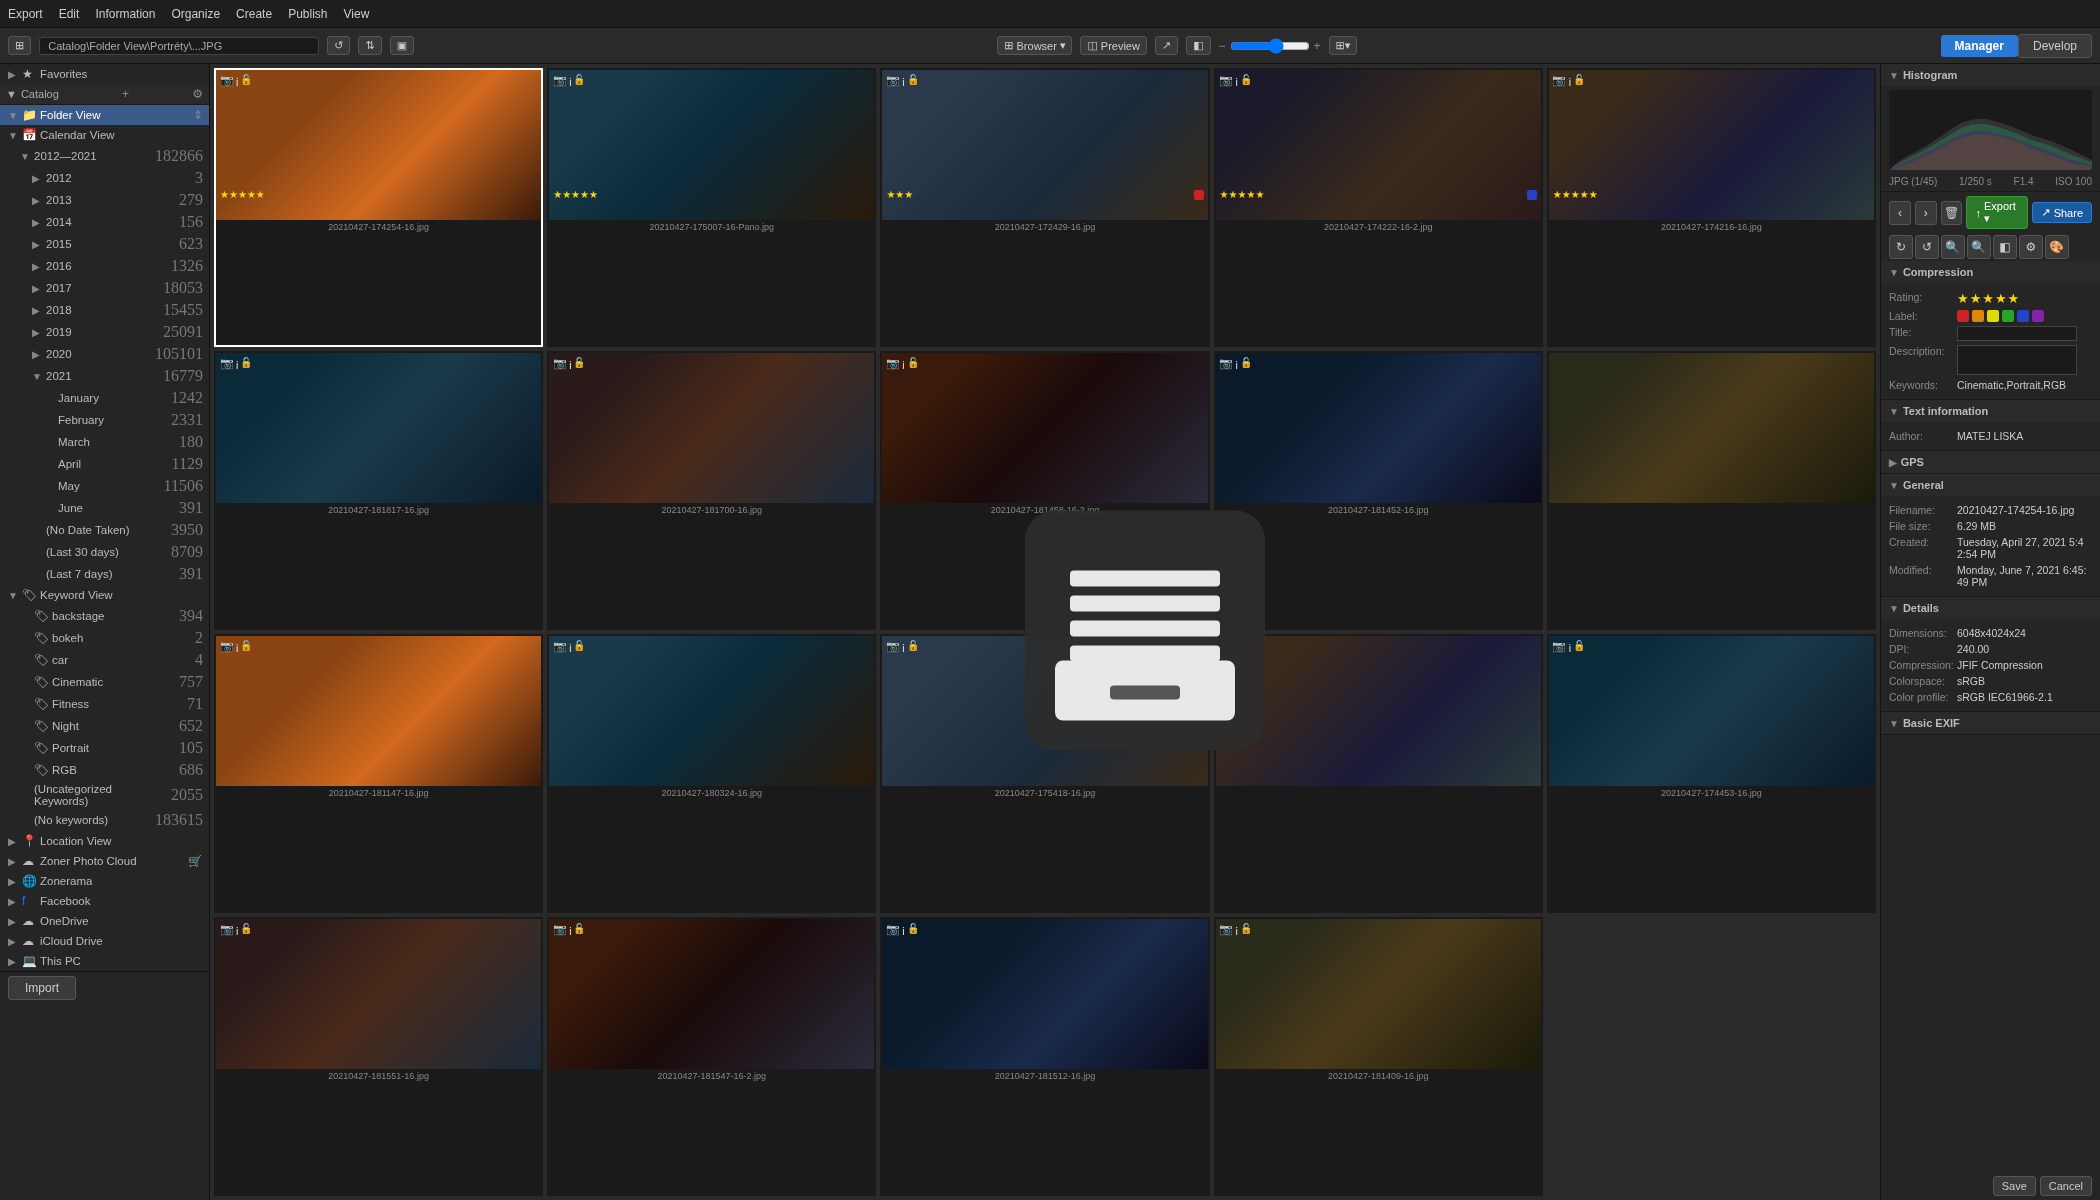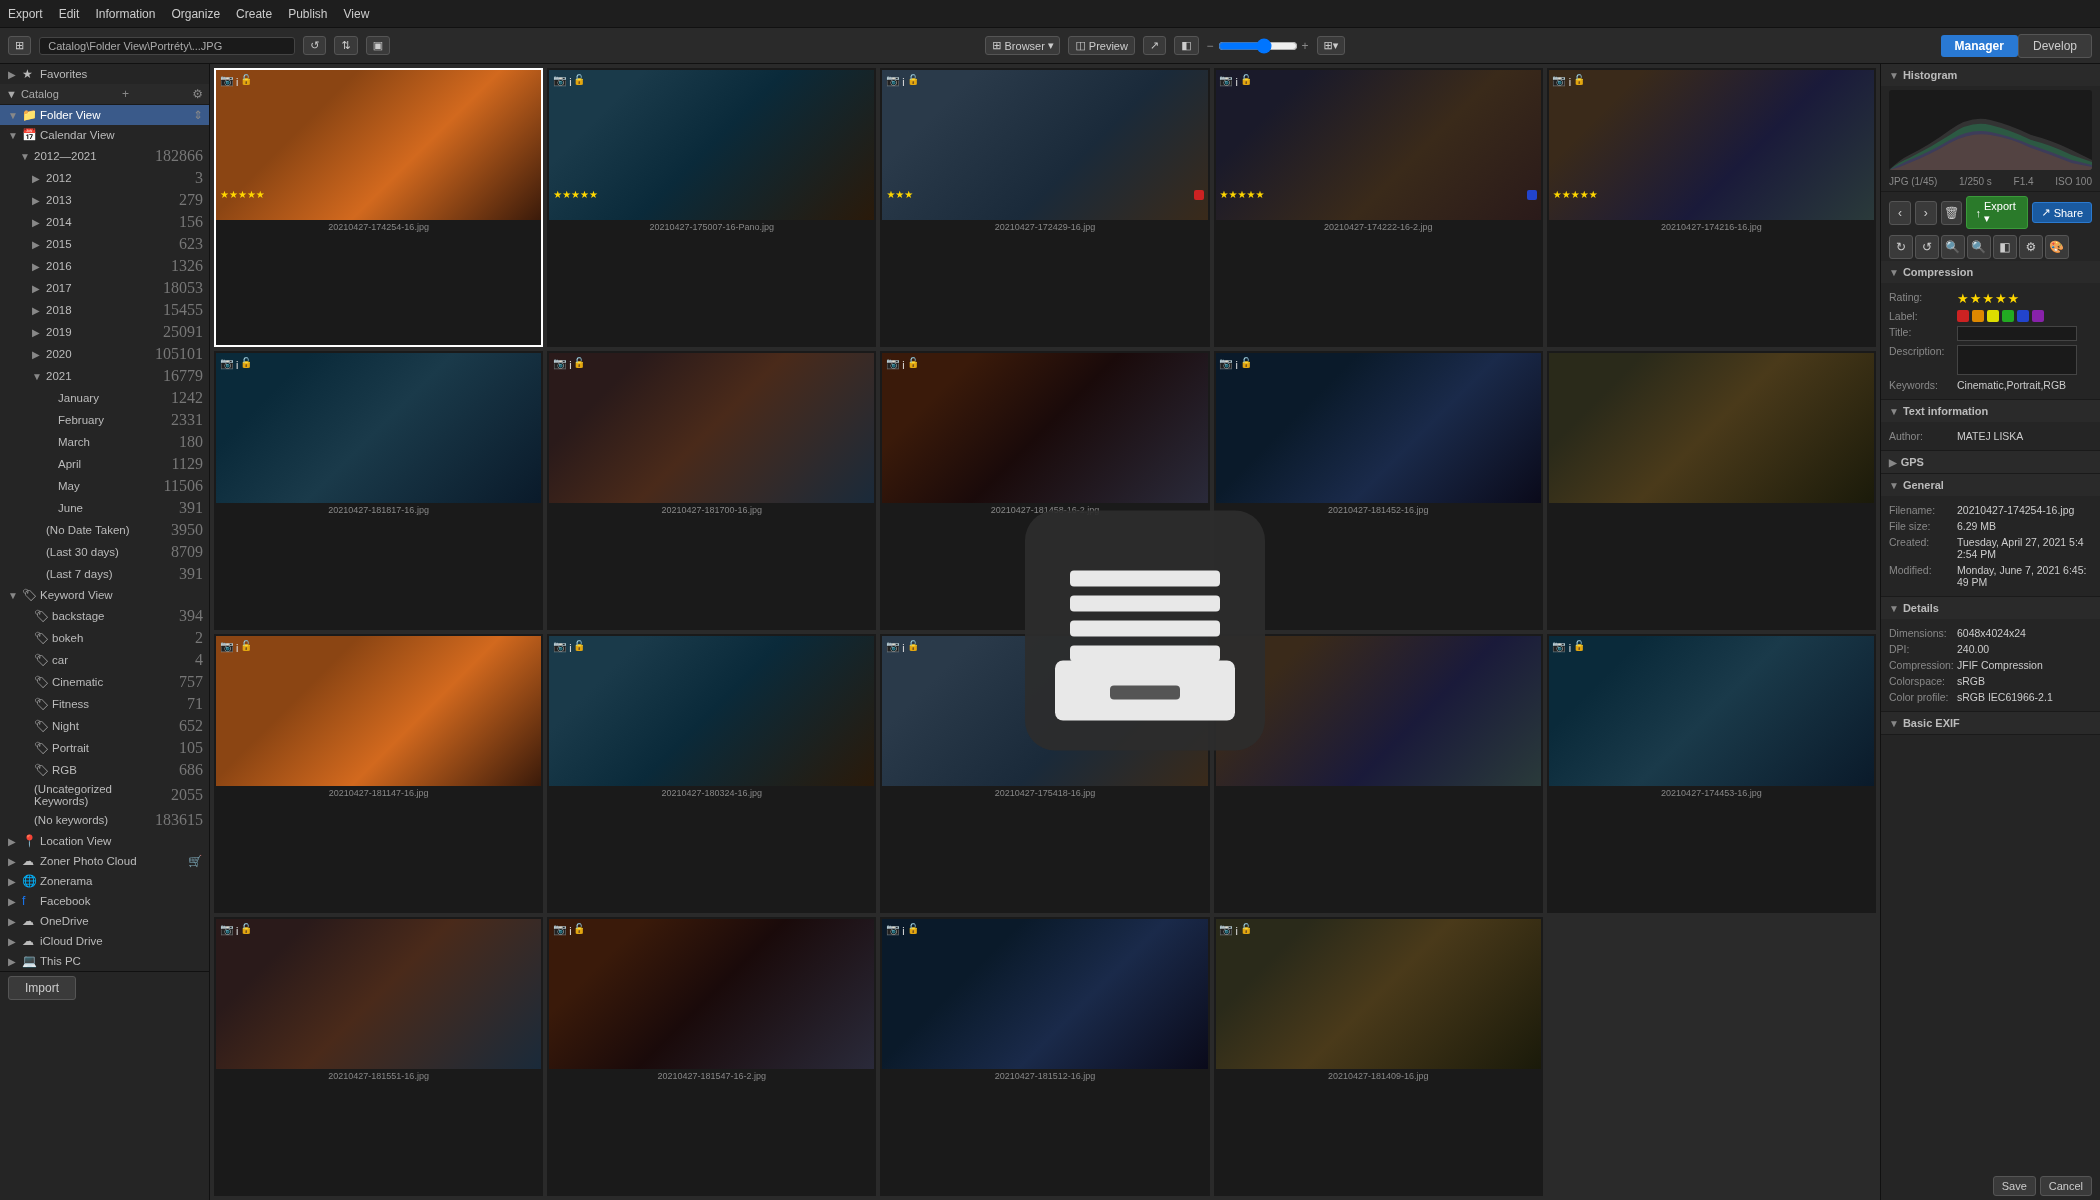--- a/index.html
+++ b/index.html
@@ -5,21 +5,21 @@
     * { box-sizing: border-box; margin: 0; padding: 0; }
     body { background: #2a2a2a; color: #ccc; font-family: 'Segoe UI', Arial, sans-serif; font-size: 12px; width: 2100px; height: 1200px; overflow: hidden; display: flex; flex-direction: column; }
 
     
     .menu-bar { background: #1e1e1e; display: flex; align-items: center; height: 28px; padding: 0 8px; gap: 16px; border-bottom: 1px solid #111; flex-shrink: 0; }
     .menu-bar span { color: #ccc; cursor: pointer; font-size: 12px; }
 
     
     .toolbar { background: #2a2a2a; display: flex; align-items: center; height: 36px; padding: 0 8px; gap: 8px; border-bottom: 1px solid #111; flex-shrink: 0; }
     .toolbar-btn { background: #3a3a3a; border: 1px solid #555; color: #ccc; border-radius: 3px; padding: 2px 6px; cursor: pointer; font-size: 11px; display: flex; align-items: center; gap: 3px; }
-    .toolbar-path { background: #1a1a1a; border: 1px solid #444; color: #aaa; border-radius: 3px; padding: 2px 8px; font-size: 11px; width: 256px; }
+    .toolbar-path { background: #1a1a1a; border: 1px solid #444; color: #aaa; border-radius: 3px; padding: 2px 8px; font-size: 11px; width: 280px; }
     .toolbar-center { flex: 1; display: flex; align-items: center; justify-content: center; gap: 8px; }
     .toolbar-right { display: flex; align-items: center; gap: 0; }
     .btn-manager { background: #2979d4; border: none; color: #fff; border-radius: 3px; padding: 4px 14px; cursor: pointer; font-size: 12px; font-weight: bold; }
     .btn-develop { background: #3a3a3a; border: 1px solid #555; color: #ccc; border-radius: 3px; padding: 4px 14px; cursor: pointer; font-size: 12px; }
     .slider-wrap { display: flex; align-items: center; gap: 4px; }
     .slider-wrap input { width: 80px; }
 
     
     .main { display: flex; flex: 1; overflow: hidden; }
 

